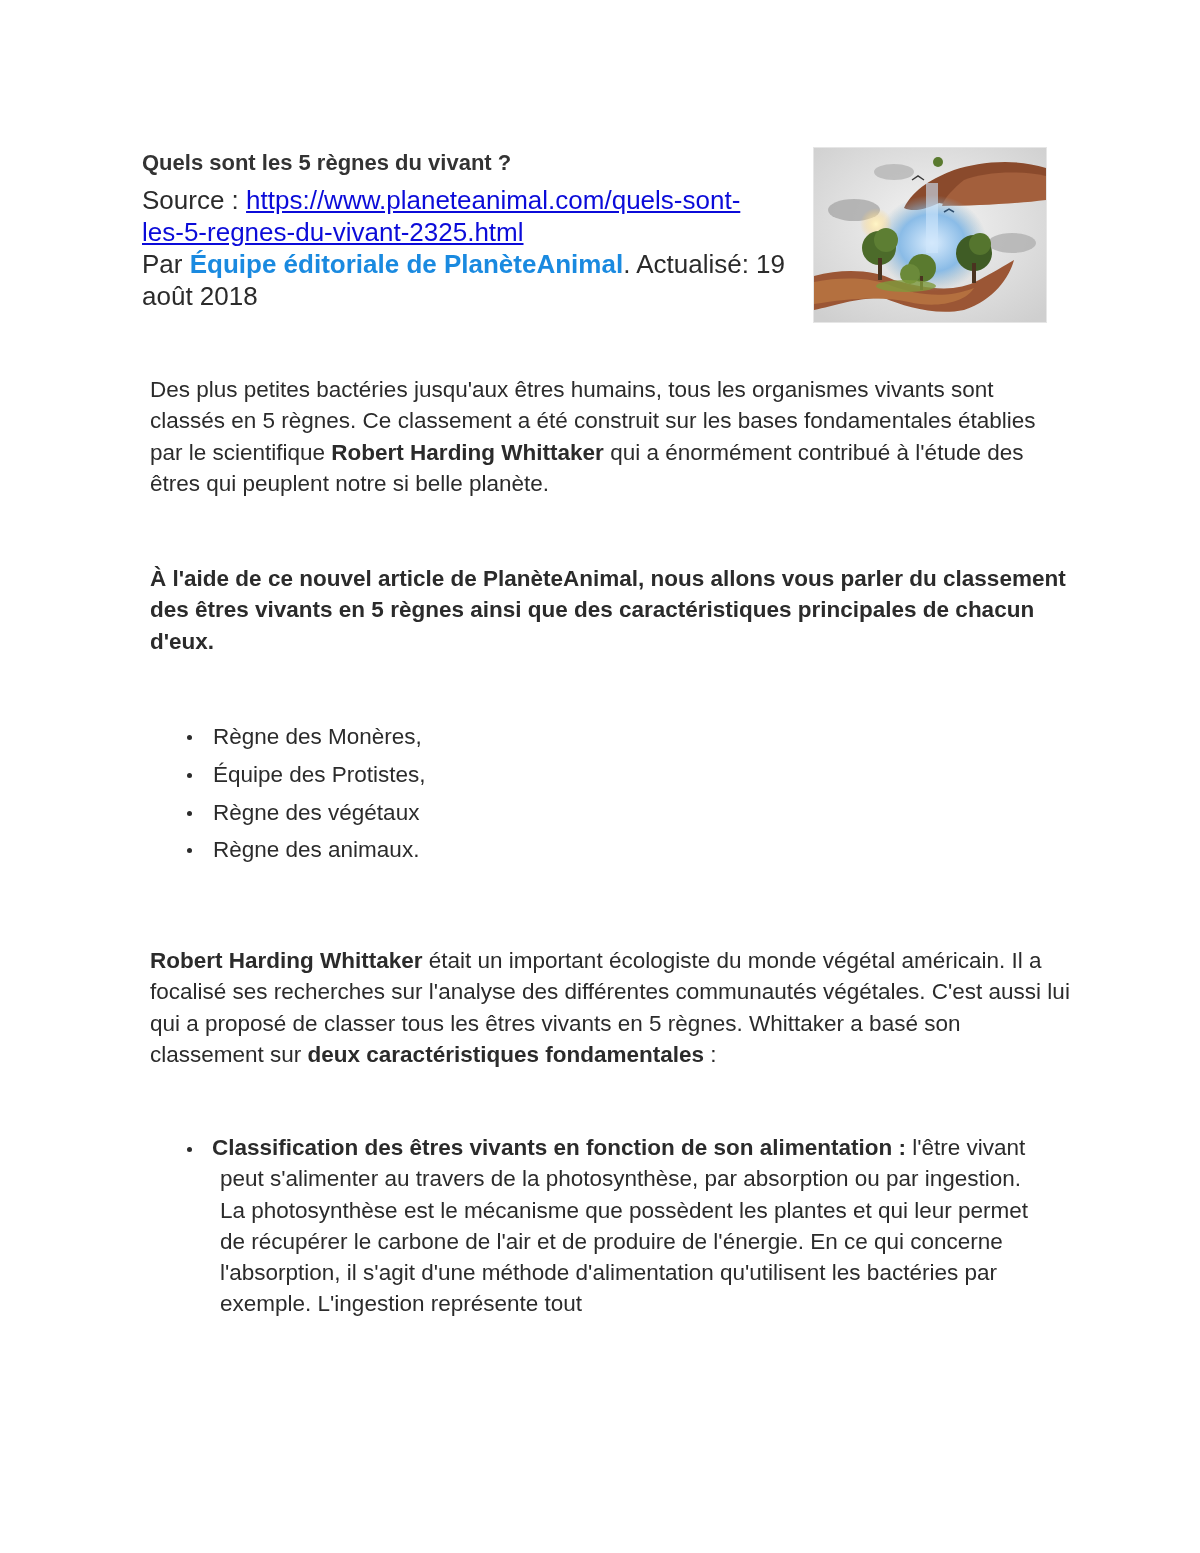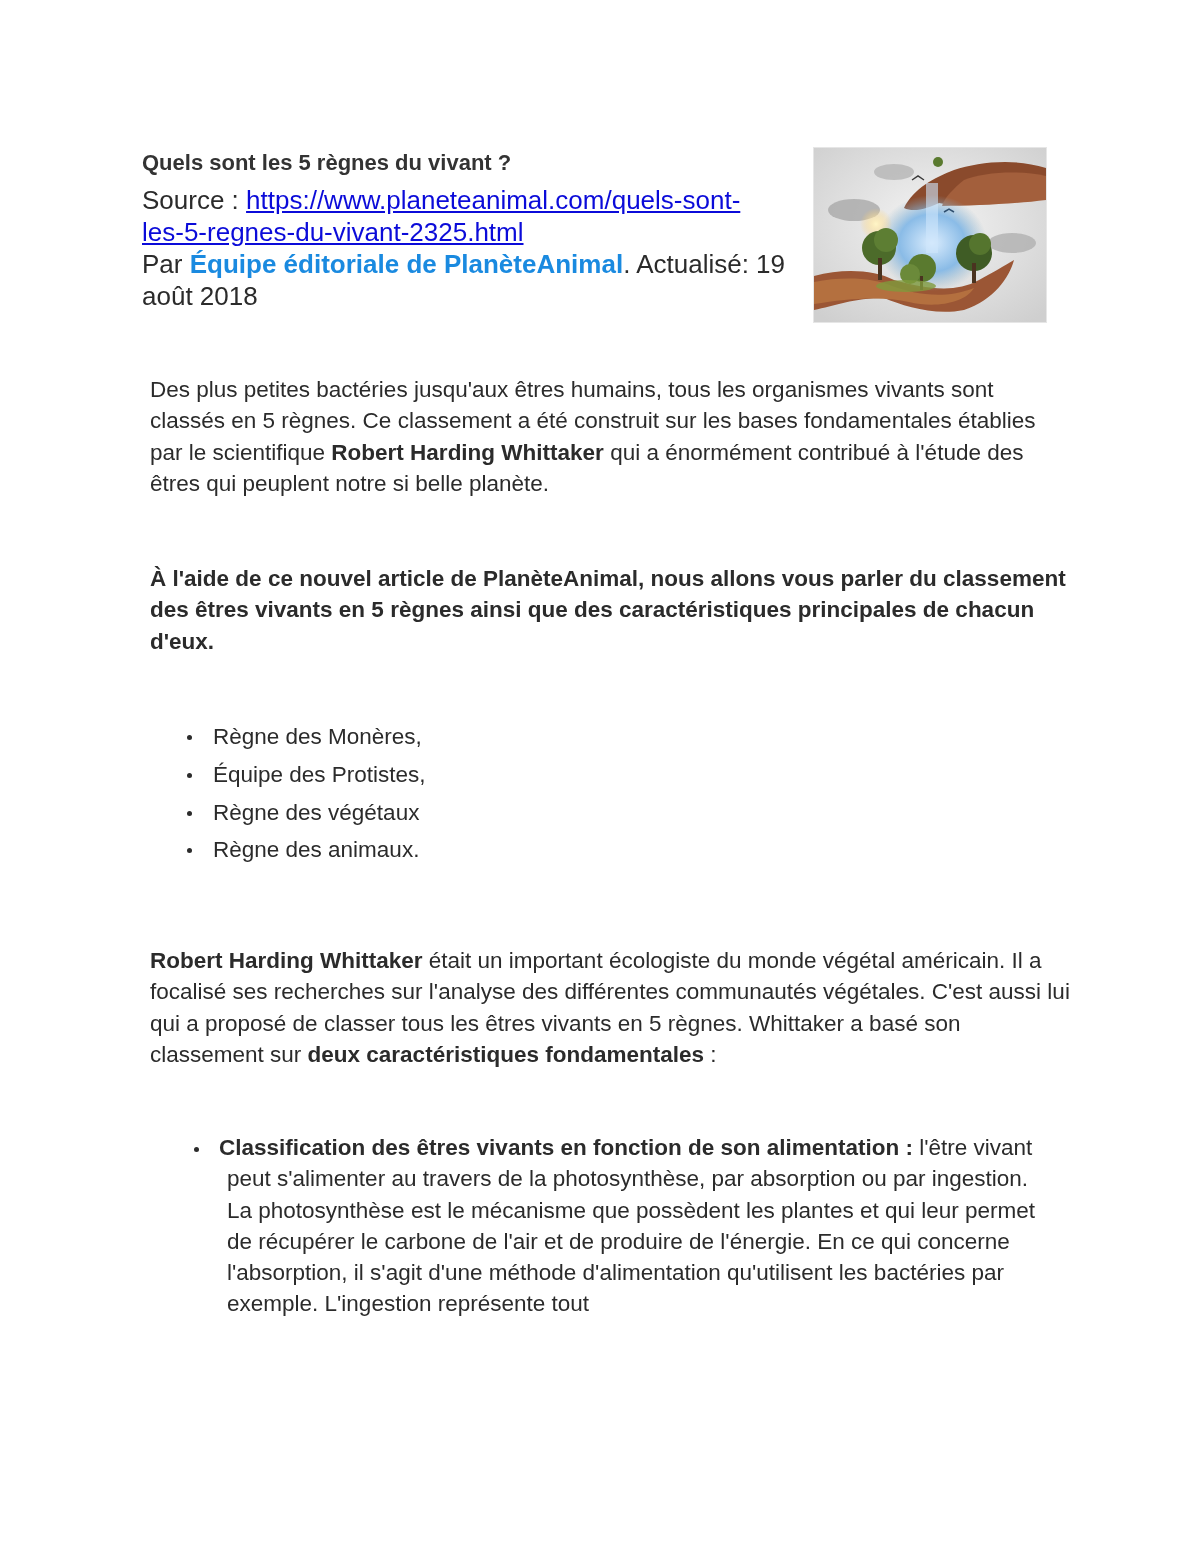--- a/index.html
+++ b/index.html
@@ -32,21 +32,21 @@
     ul.kingdoms {
       position: absolute; left: 142px; top: 718px; margin: 0; padding: 0;
       list-style: none; font-size: 22.5px; line-height: 37.8px;
     }
     ul.kingdoms li { position: relative; padding-left: 71px; }
     ul.kingdoms li::before {
       content: ""; position: absolute; left: 45px; top: 17px;
       width: 5px; height: 5px; border-radius: 50%; background: #2b2b2b;
     }
     ul.criteria {
-      position: absolute; left: 149px; top: 1132px; width: 900px; margin: 0; padding: 0;
+      position: absolute; left: 142px; top: 1132px; width: 900px; margin: 0; padding: 0;
       list-style: none; font-size: 22.5px; line-height: 31.3px;
     }
     ul.criteria li { position: relative; padding-left: 78px; text-indent: -8px; }
     ul.criteria li::before {
       content: ""; position: absolute; left: 45px; top: 15px;
       width: 5px; height: 5px; border-radius: 50%; background: #2b2b2b;
     }
   </style>
 </head>
 <body>

